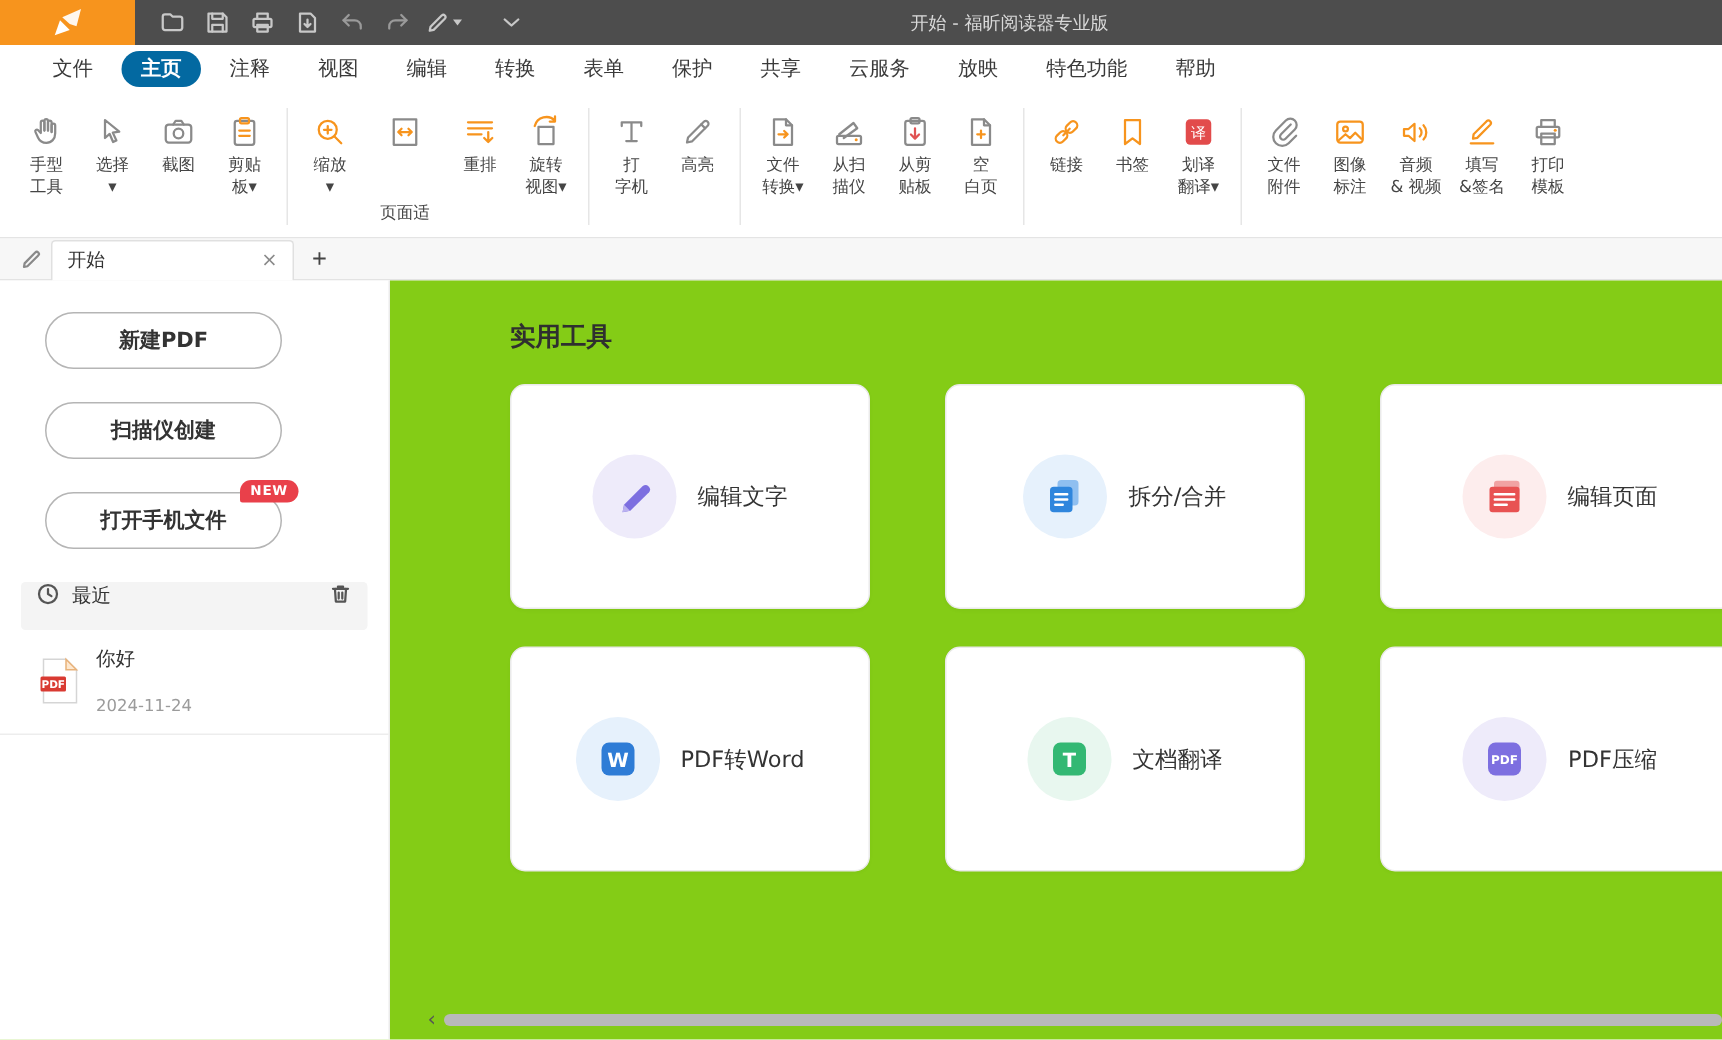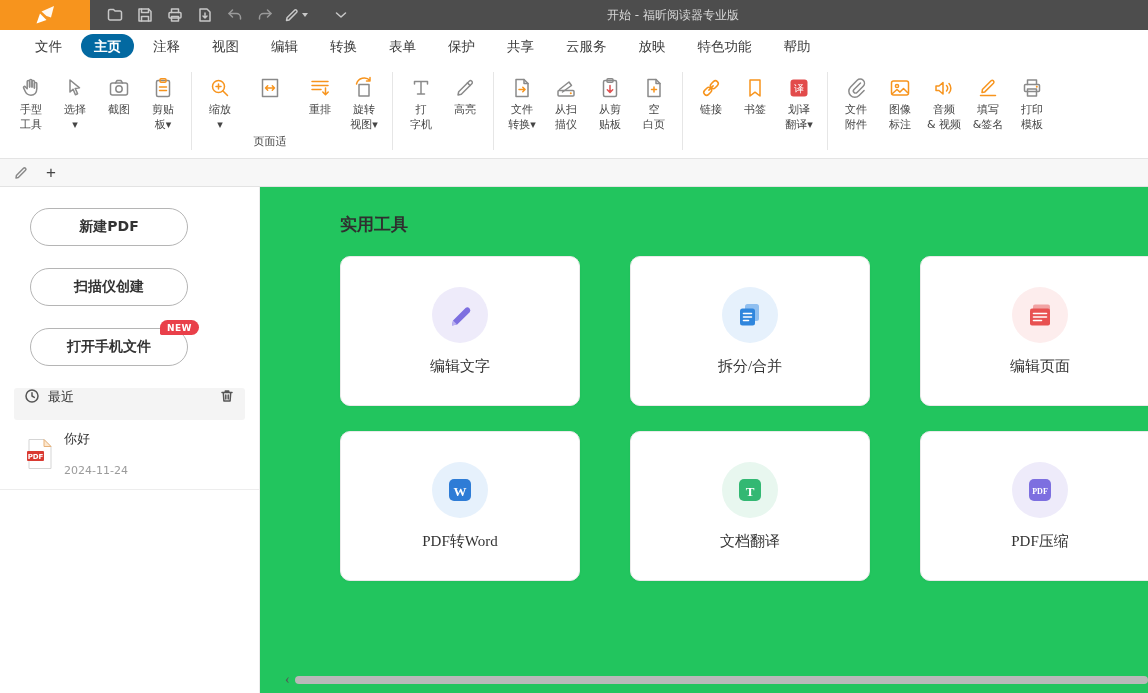--- a/index.html
+++ b/index.html
@@ -56,25 +56,25 @@
   .recent-header { height:32px; margin:0 14px; background:#f4f4f4; border-radius:3px;
     display:flex; align-items:flex-start; gap:8px; padding:0 10px; font-size:13px; color:#333; }
   .trash-btn { margin-left:auto; background:none; border:none; cursor:pointer; display:flex; }
   .recent-item { display:flex; align-items:center; gap:10px; padding:10px 16px 12px 26px;
     border-bottom:1px solid #ededed; cursor:pointer; }
   .recent-meta { display:flex; flex-direction:column; gap:16px; }
   .recent-name { font-size:13px; color:#333; }
   .recent-date { font-size:11px; color:#9b9b9b; }
 
   
-  .content { flex:1; background:#22c55e; position:relative; overflow:hidden; padding:26px 0 0 80px;font-family:Liberation Serif, serif; }
+  .content { flex:1; background:#84cc16; position:relative; overflow:hidden; padding:26px 0 0 80px; }
   .content-title { font-size:17px; color:#2f2f2f; margin-bottom:20px; }
   .cards { display:grid; grid-template-columns:repeat(3,240px); column-gap:50px; row-gap:25px; }
   .card { width:240px; height:150px; background:#fff; border:1px solid #eaeaea; border-radius:10px;
-    display:flex; flex-direction:column; align-items:center; justify-content:center; gap:14px;
+    display:flex; align-items:center; justify-content:center; gap:14px;
     box-shadow:0 1px 3px rgba(0,0,0,.03); cursor:pointer; }
   .card-icon { width:56px; height:56px; border-radius:50%; display:flex; align-items:center; justify-content:center; }
   .cbg-purple { background:#EEEBFA; } .cbg-blue { background:#E6F1FC; }
   .cbg-red { background:#FDEDED; } .cbg-green { background:#E8F7EF; }
   .card-label { font-size:15px; color:#333; }
   .hscroll { position:absolute; left:25px; right:0; bottom:6px; height:14px; display:flex; align-items:center; gap:5px; }
   .hscroll-arrow { color:#555; font-size:14px; line-height:1; cursor:pointer; }
   .hscroll-thumb { flex:1; height:8px; background:#b9b9b9; border-radius:4px; cursor:grab; }
 </style>
 </head>
@@ -482,20 +482,24 @@
   </div>
 
   <div class="tabbar">
     <span class="tab-pencil">
         <svg width="16" height="16" viewBox="0 0 16 16">
           <g class="ic" stroke="#8a8a8a">
             <path d="M3 13l2.3-.5 7.2-7.2a1.4 1.4 0 0 0-2-2L3.4 10.6z"></path>
           </g>
         </svg>
       </span>
+    <div class="doc-tab">
+      <span>开始</span>
+      <span class="tab-close">×</span>
+    </div>
     <button class="tab-add">+</button>
   </div>
 
   <div class="body">
 
     <aside class="sidebar">
       <button class="sb-btn">
         <span>新建PDF</span>
       </button>
       <button class="sb-btn">

